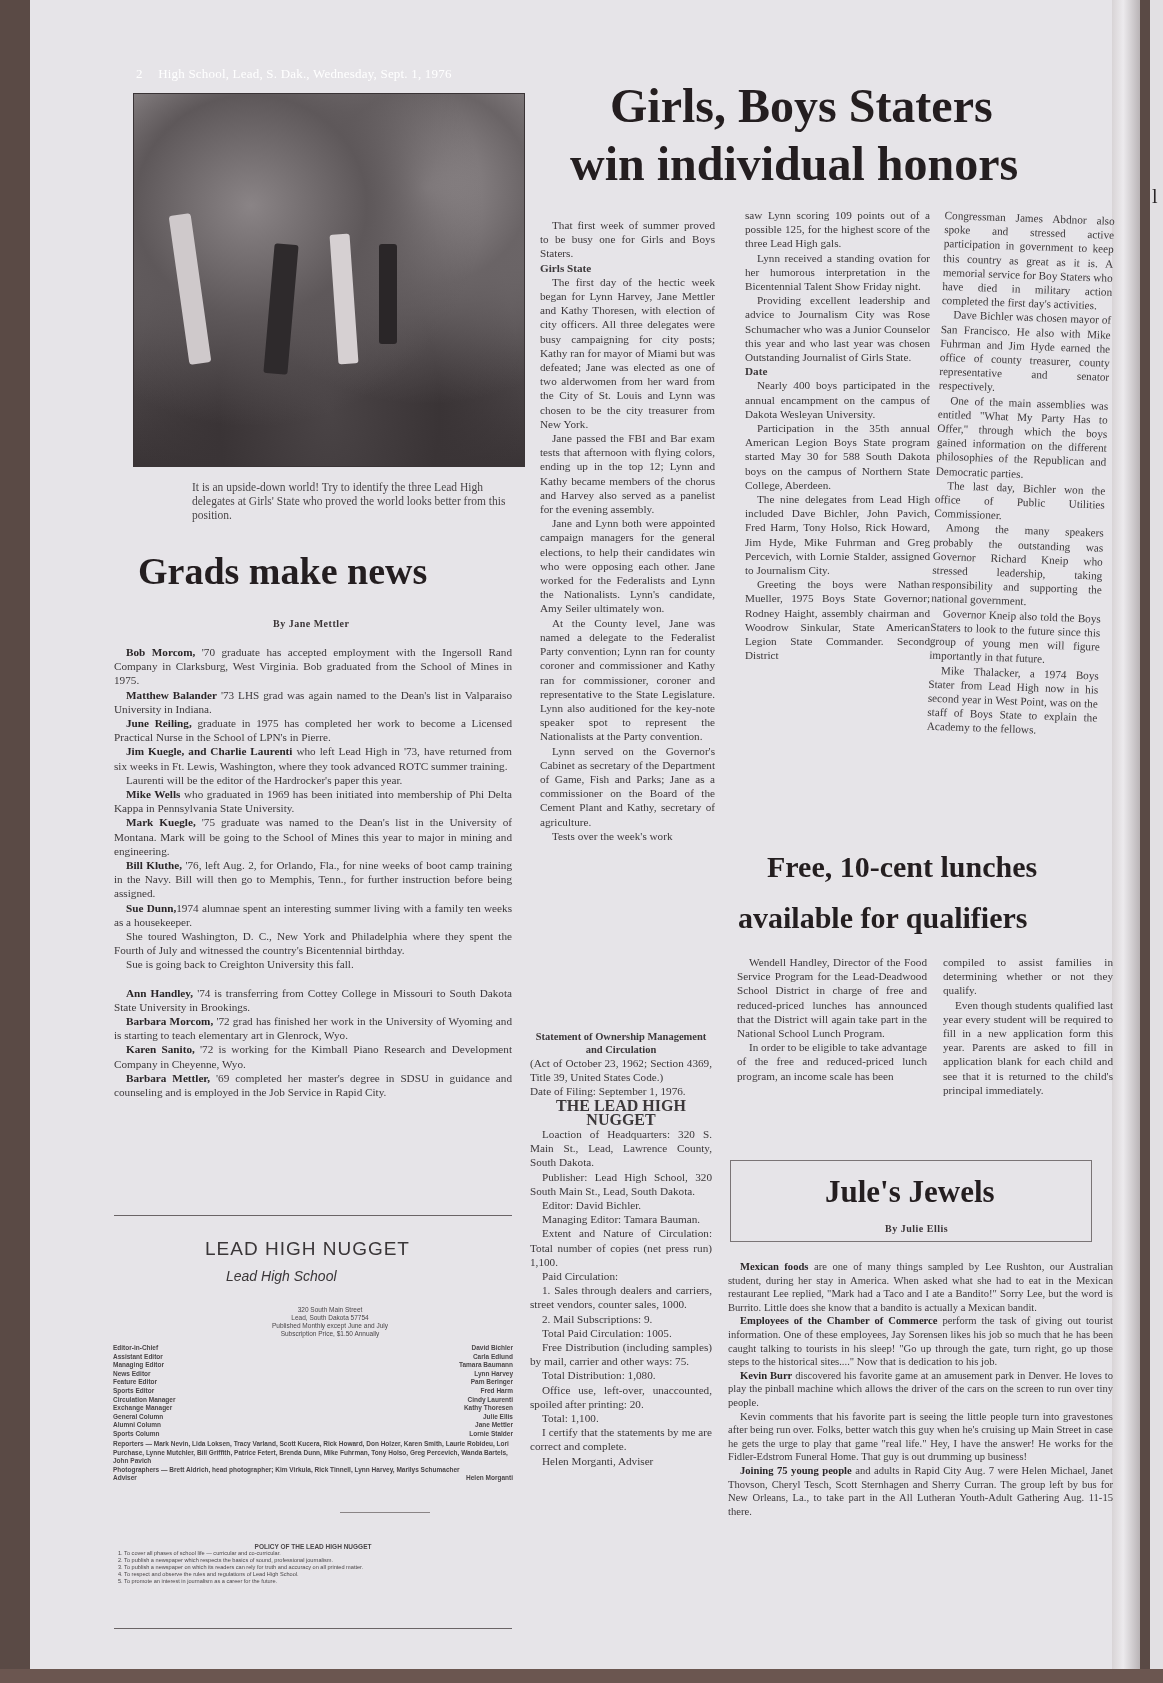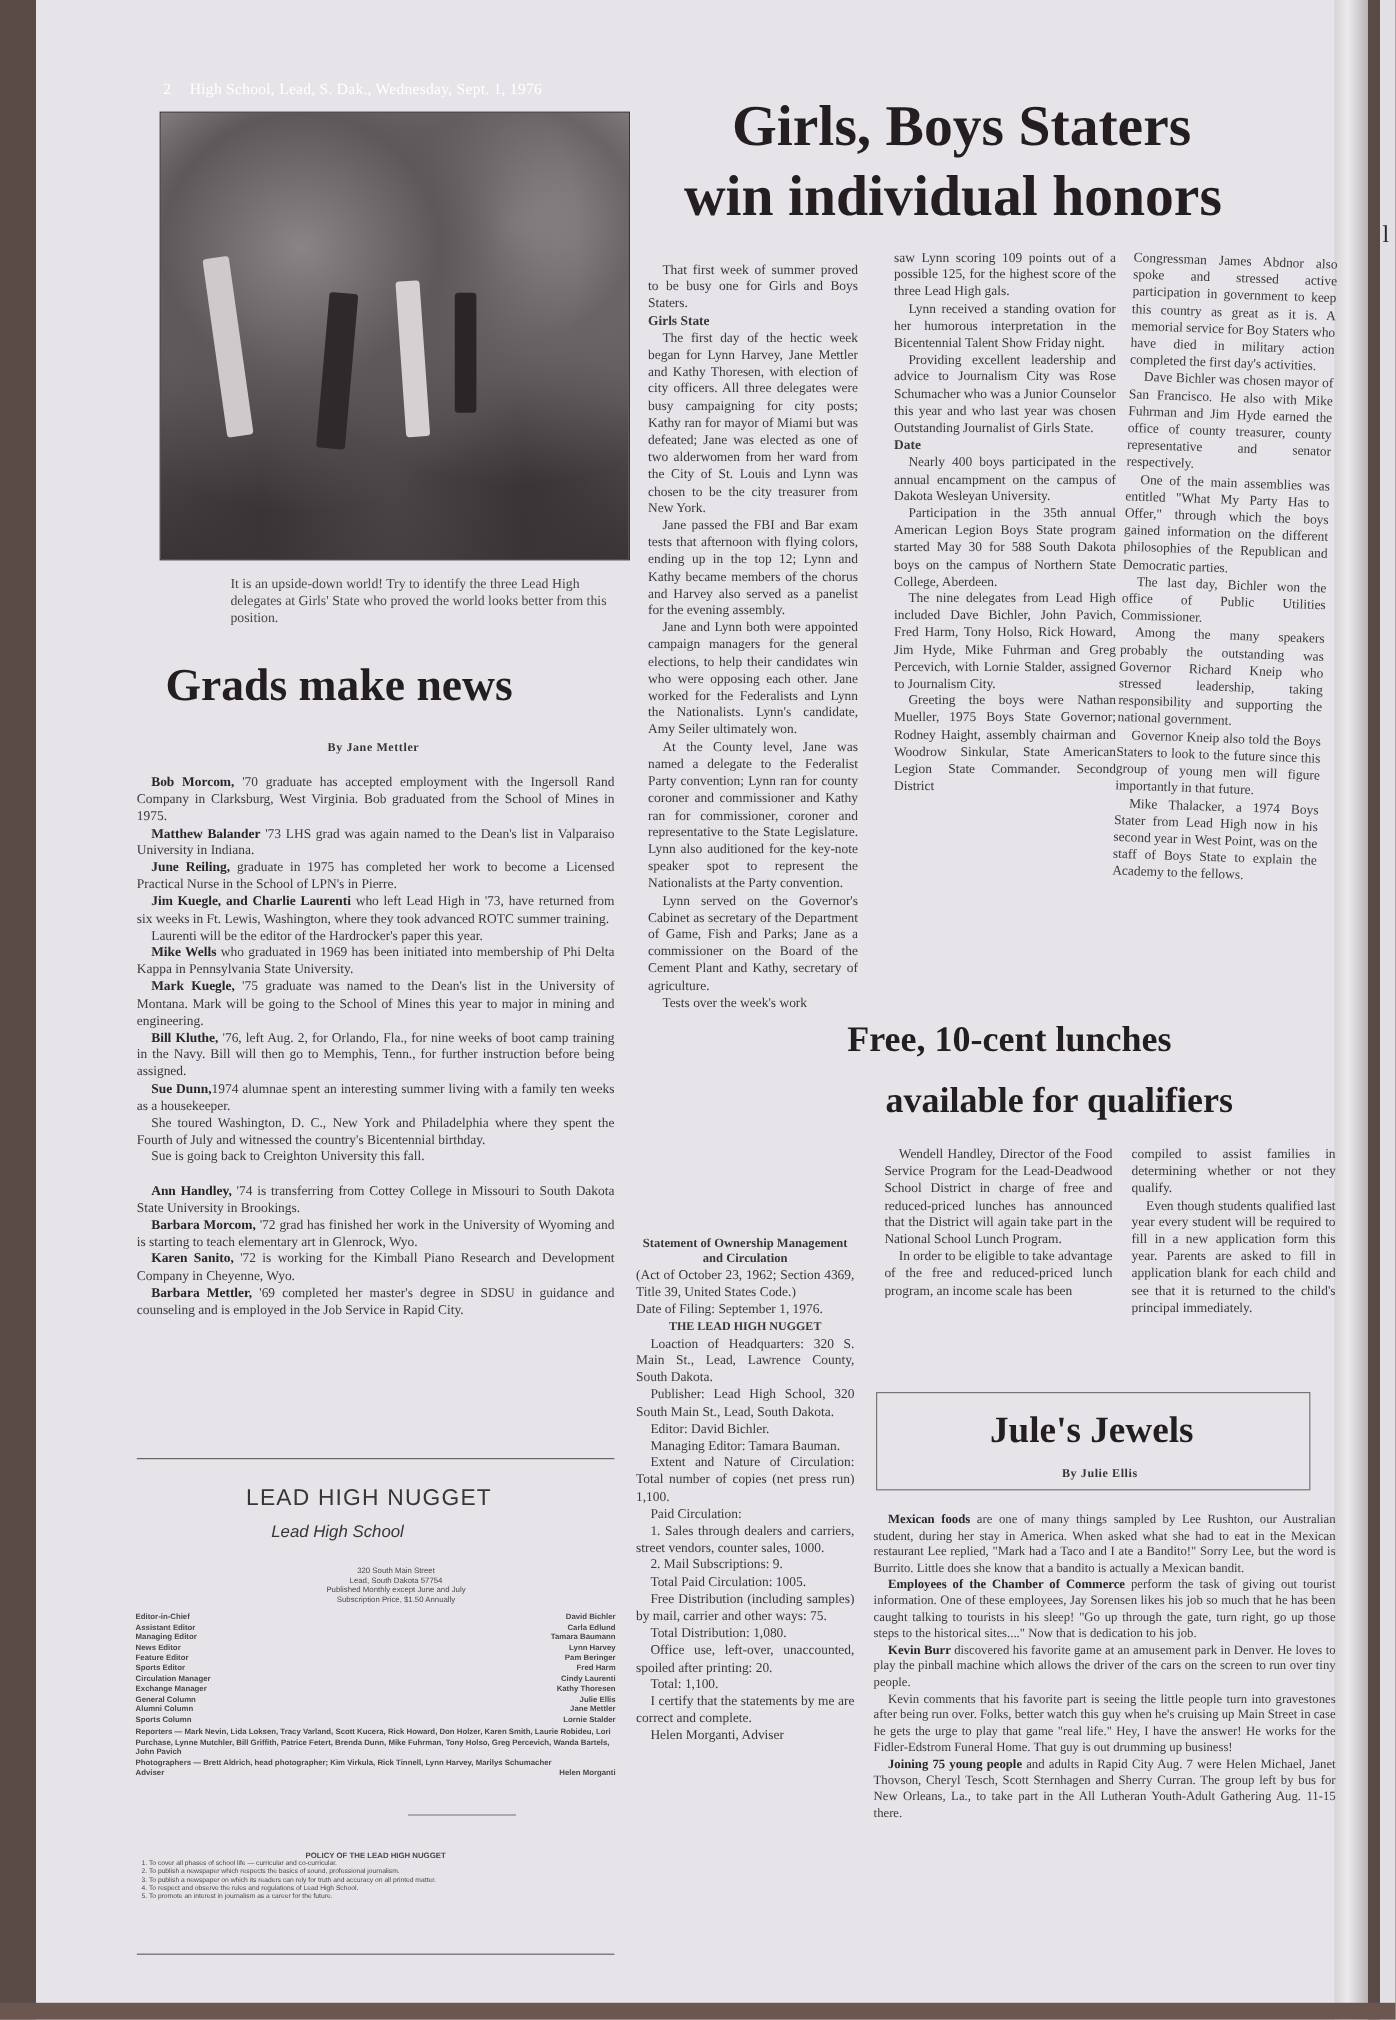--- a/index.html
+++ b/index.html
@@ -31,21 +31,21 @@
   .col .center{text-align:center;text-indent:0;font-weight:bold;}
   .rule{position:absolute;height:1px;background:#6a6466;}
   .masthead1{left:205px;top:1238px;font-family:"Liberation Sans","DejaVu Sans",sans-serif;font-size:19px;letter-spacing:1px;color:#3a3638;}
   .masthead2{left:226px;top:1268px;font-family:"Liberation Sans","DejaVu Sans",sans-serif;font-style:italic;font-size:14px;color:#3a3638;}
   .mastaddr{left:200px;top:1306px;width:260px;text-align:center;font-family:"Liberation Sans","DejaVu Sans",sans-serif;font-size:6.5px;line-height:8px;color:#4a4648;}
   .staff{left:113px;top:1344px;width:400px;font-family:"Liberation Sans","DejaVu Sans",sans-serif;font-size:6.5px;line-height:8.6px;color:#4a4648;font-weight:bold;}
   .staff .row{display:flex;justify-content:space-between;}
   .reporters{left:113px;top:1440px;width:400px;font-family:"Liberation Sans","DejaVu Sans",sans-serif;font-size:6.5px;line-height:8.6px;color:#4a4648;font-weight:bold;}
   .policy{left:118px;top:1543px;width:390px;font-family:"Liberation Sans","DejaVu Sans",sans-serif;font-size:5.6px;line-height:7px;color:#4a4648;}
   .policy .pt{text-align:center;font-weight:bold;font-size:6.5px;}
-  .lunch1{left:706px;top:852px;font-size:30px;}
+  .lunch1{left:767px;top:852px;font-size:30px;}
   .lunch2{left:738px;top:903px;font-size:30px;}
   .jbox{position:absolute;left:730px;top:1160px;width:360px;height:80px;border:1px solid #7a7476;}
   .jtitle{left:825px;top:1176px;font-size:31px;}
   .jby{left:885px;top:1223px;}
   .rightbar{position:absolute;left:1150px;top:0;width:13px;height:1683px;background:#e2e0e3;}
   .rightbar span{position:absolute;top:185px;left:2px;font-size:20px;color:#2a2628;}
 </style>
 </head>
 <body>
 
@@ -176,21 +176,21 @@
   <p>Jane and Lynn both were appointed campaign managers for the general elections, to help their candidates win who were opposing each other. Jane worked for the Federalists and Lynn the Nationalists. Lynn's candidate, Amy Seiler ultimately won.</p>
   <p>At the County level, Jane was named a delegate to the Federalist Party convention; Lynn ran for county coroner and commissioner and Kathy ran for commissioner, coroner and representative to the State Legislature. Lynn also auditioned for the key-note speaker spot to represent the Nationalists at the Party convention.</p>
   <p>Lynn served on the Governor's Cabinet as secretary of the Department of Game, Fish and Parks; Jane as a commissioner on the Board of the Cement Plant and Kathy, secretary of agriculture.</p>
   <p>Tests over the week's work</p>
 </div>
 
 <div class="col" style="left:530px;top:1030px;width:182px;">
   <p class="center" style="font-size:10.5px;line-height:13px;">Statement of Ownership Management and Circulation</p>
   <p class="noind">(Act of October 23, 1962; Section 4369, Title 39, United States Code.)</p>
   <p class="noind">Date of Filing: September 1, 1976.</p>
-  <p class="center" style="font-size:10px;">THE LEAD HIGH NUGGET</p>
+  <p class="center" style="font-size:16px;">THE LEAD HIGH NUGGET</p>
   <p>Loaction of Headquarters: 320 S. Main St., Lead, Lawrence County, South Dakota.</p>
   <p>Publisher: Lead High School, 320 South Main St., Lead, South Dakota.</p>
   <p>Editor: David Bichler.</p>
   <p>Managing Editor: Tamara Bauman.</p>
   <p>Extent and Nature of Circulation: Total number of copies (net press run) 1,100.</p>
   <p>Paid Circulation:</p>
   <p>1. Sales through dealers and carriers, street vendors, counter sales, 1000.</p>
   <p>2. Mail Subscriptions: 9.</p>
   <p>Total Paid Circulation: 1005.</p>
   <p>Free Distribution (including samples) by mail, carrier and other ways: 75.</p>

